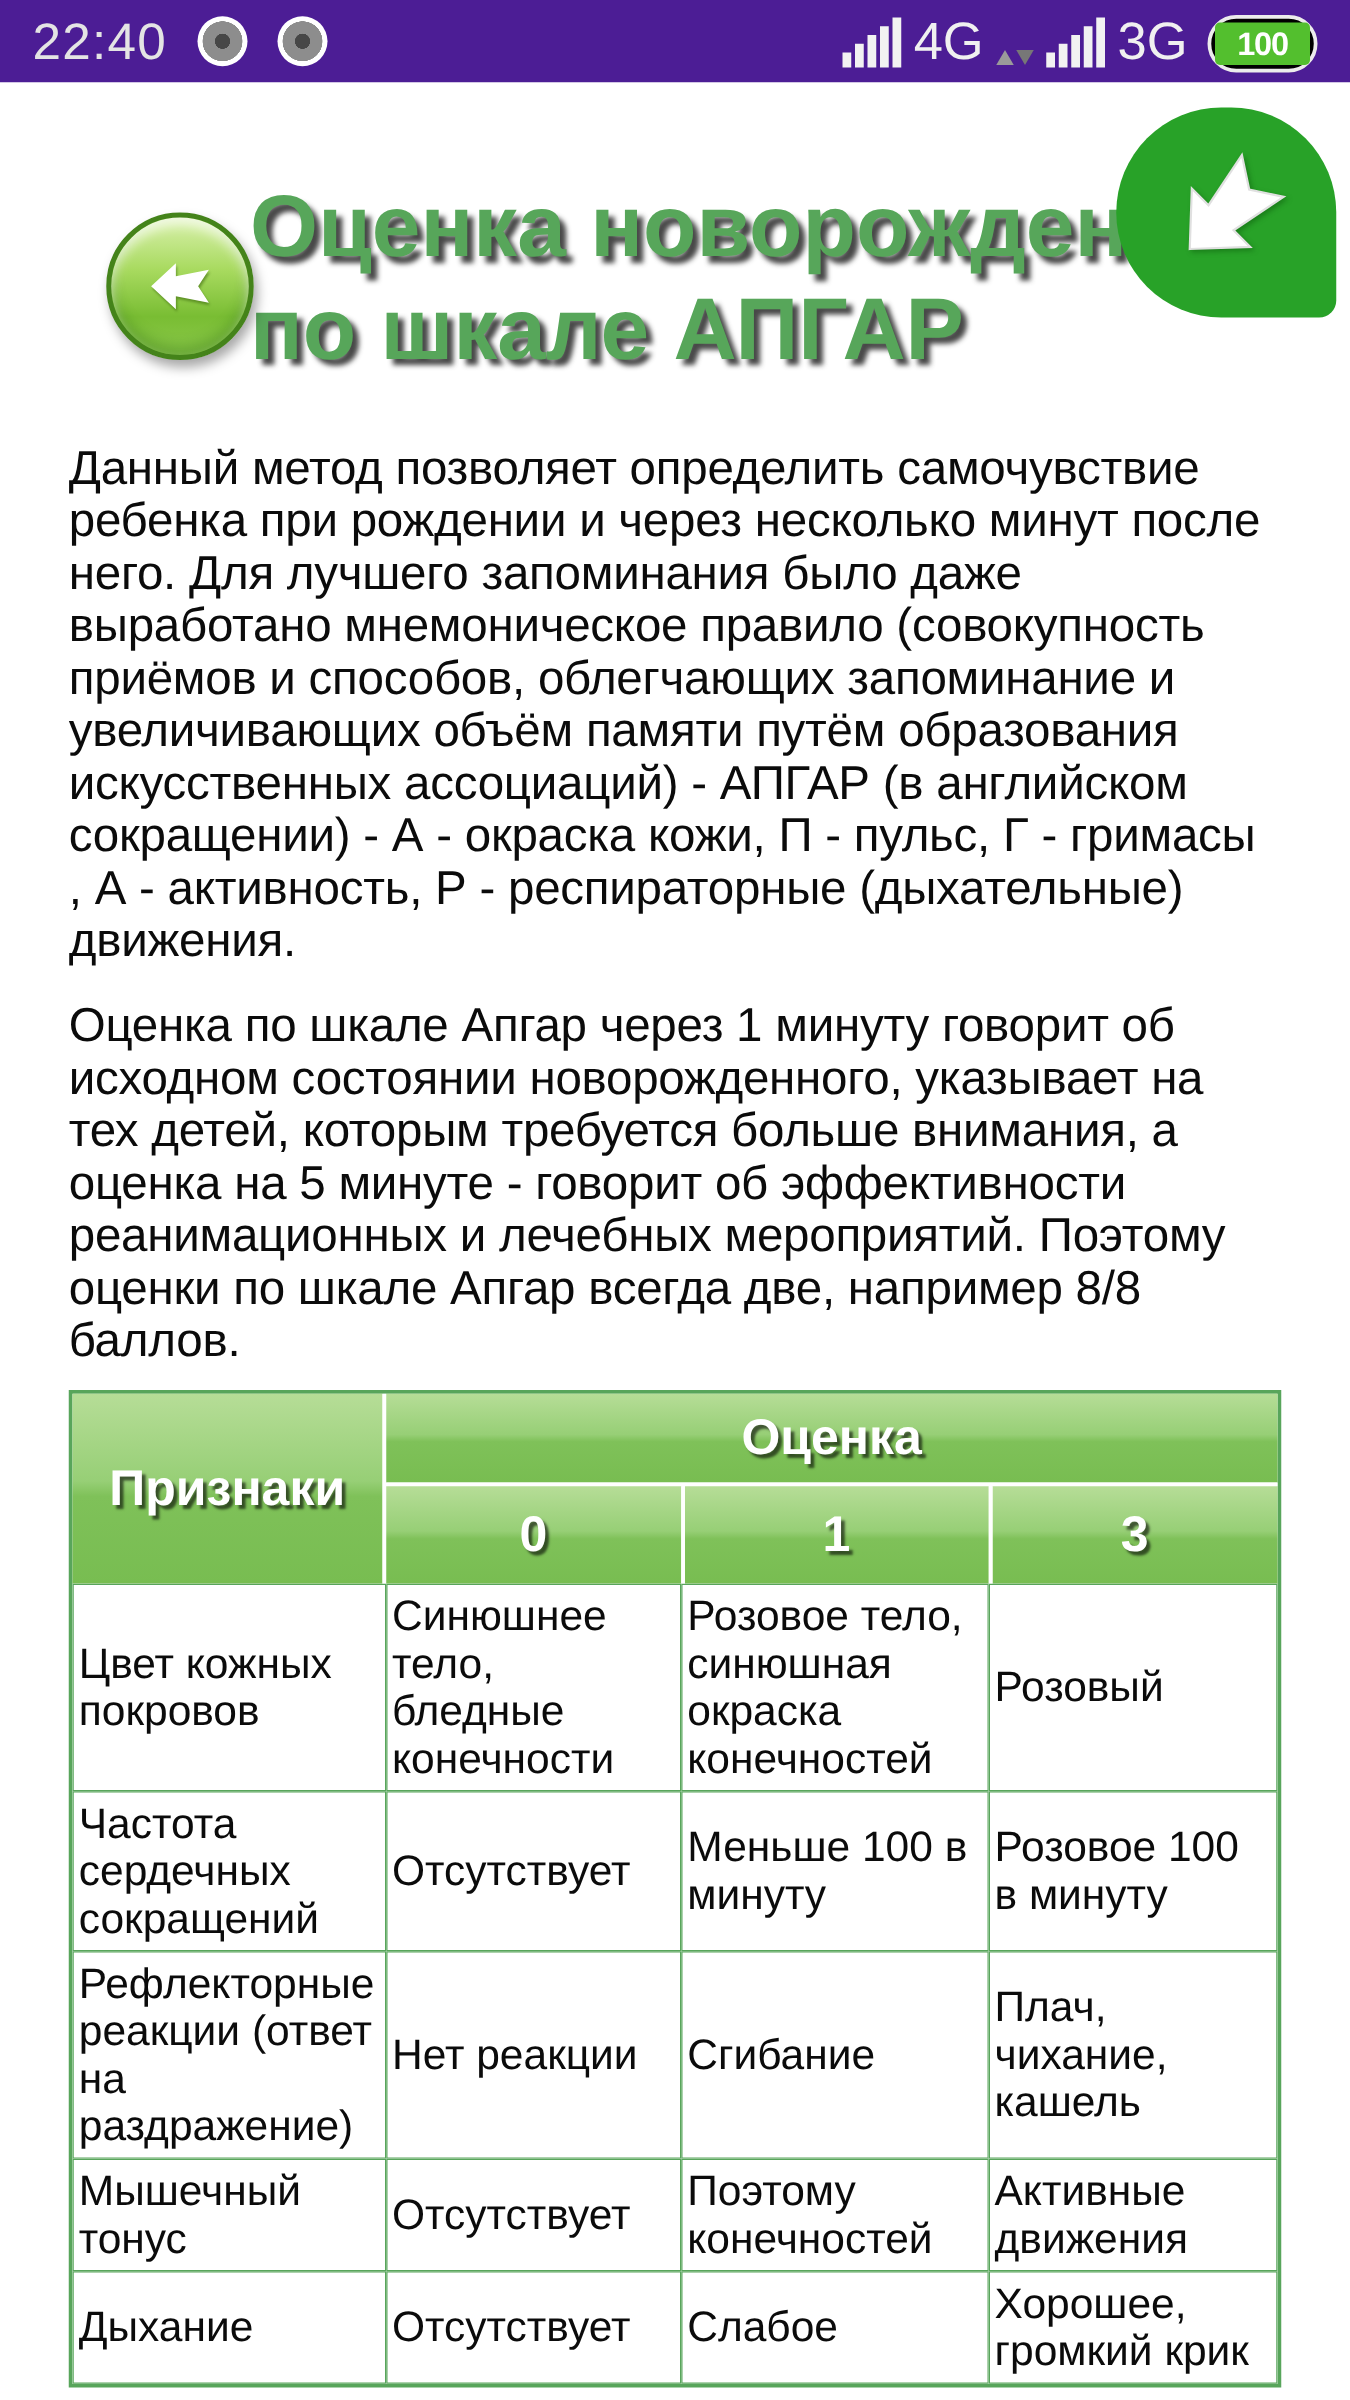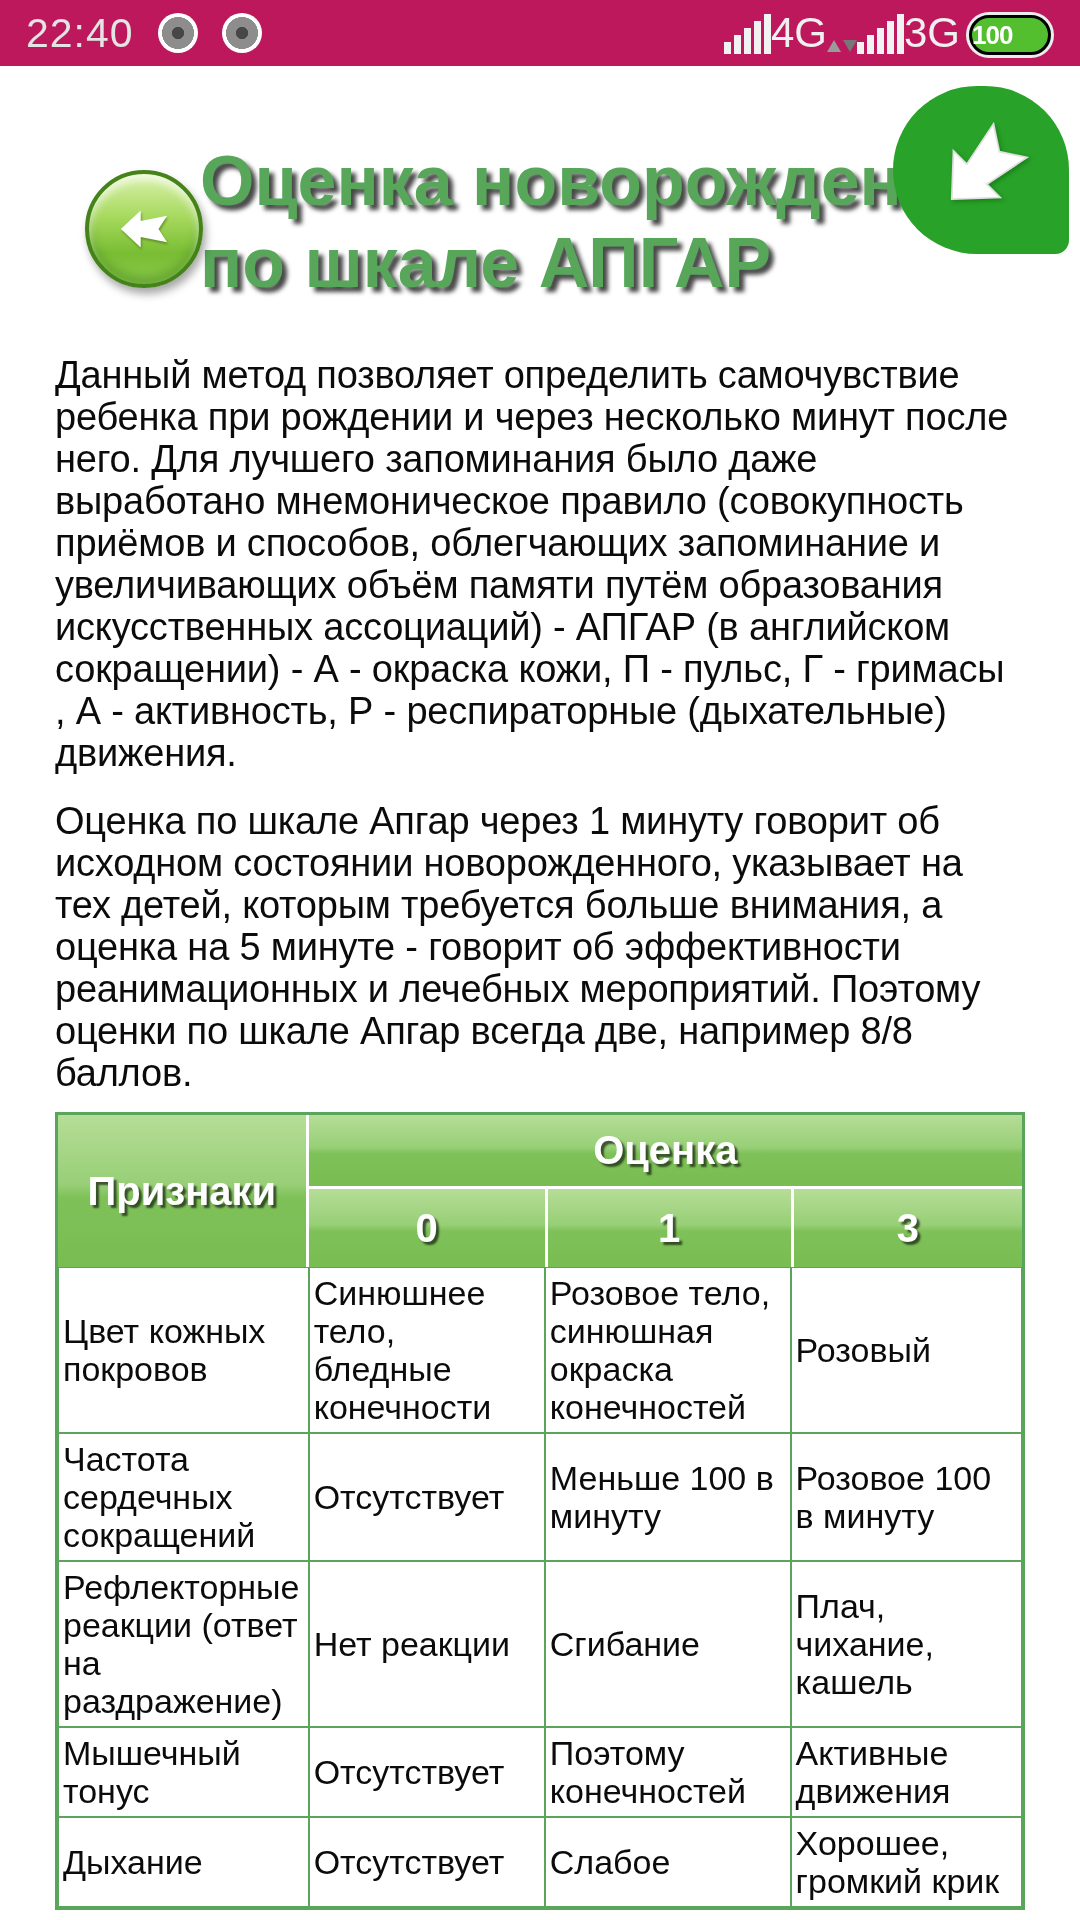--- a/index.html
+++ b/index.html
@@ -1,41 +1,41 @@
 <!DOCTYPE html>
 <html><head>
 <meta charset="utf-8">
 <style>
   * { margin:0; padding:0; box-sizing:border-box; }
   html,body { width:1080px; height:1920px; overflow:hidden; background:#fff;
               font-family:"Liberation Sans", sans-serif; }
 
   
-  .status-bar { height:66px; background:#be185d; color:#e9e9e9;
+  .status-bar { height:66px; background:#4c1d95; color:#e9e9e9;
     display:flex; align-items:center; padding:0 26px; }
   .sb-left { display:flex; align-items:center; gap:24px; }
   .sb-time { font-size:41px; color:#e4e4e4; letter-spacing:1px; }
   .rec-circle { width:40px; height:40px; border-radius:50%;
     background:radial-gradient(circle, #474747 0 21%, #8d8d8d 22% 56%, #ffffff 57% 100%); }
-  .sb-right { margin-left:auto; display:flex; align-items:flex-end; }
+  .sb-right { margin-left:auto; display:flex; align-items:flex-end; gap:10px; }
   .bars { display:flex; align-items:flex-end; gap:3px; padding-bottom:6px; }
   .bars i { display:block; width:7px; background:#f2f2f2; }
   .bars i:nth-child(1){height:12px;} .bars i:nth-child(2){height:19px;}
   .bars i:nth-child(3){height:26px;} .bars i:nth-child(4){height:33px;}
   .bars i:nth-child(5){height:40px;}
   .net-label { font-size:42px; color:#f0f0f0; line-height:54px; }
   .updown { display:flex; align-items:flex-end; gap:2px; padding-bottom:8px; }
   .tri-up { width:0; height:0; border-left:7px solid transparent;
     border-right:7px solid transparent; border-bottom:12px solid #9a9a9a; }
   .tri-down { width:0; height:0; border-left:7px solid transparent;
     border-right:7px solid transparent; border-top:12px solid #777; }
   .battery { width:88px; height:46px; border:3px solid #ececec; border-radius:23px;
     background:#000; padding:3px; margin-left:6px; margin-bottom:2px; }
-  .battery-fill { width:100%; height:100%; border-radius:17px; background:#53bf2e;
-    display:flex; align-items:center; justify-content:flex-start; }
+  .battery-fill { width:100%; height:100%; border-radius:4px; background:#53bf2e;
+    display:flex; align-items:center; justify-content:center; }
   .battery-text { font-size:26px; font-weight:bold; color:#fff; letter-spacing:-1px; }
 
   
   .hdr { position:relative; height:266px; background:#fff; }
   .back-btn { position:absolute; left:85px; top:104px; width:118px; height:118px;
     border-radius:50%; border:4px solid #44831a; cursor:pointer;
     background:linear-gradient(180deg,#d9f1ac 0%, #a8da5f 38%, #79bd33 72%, #8cc94a 100%);
     box-shadow: inset 0 6px 9px rgba(255,255,255,.7), inset 0 -7px 10px rgba(20,90,0,.3),
                 3px 6px 9px rgba(0,0,0,.35);
     display:flex; align-items:center; justify-content:center; z-index:2; }

